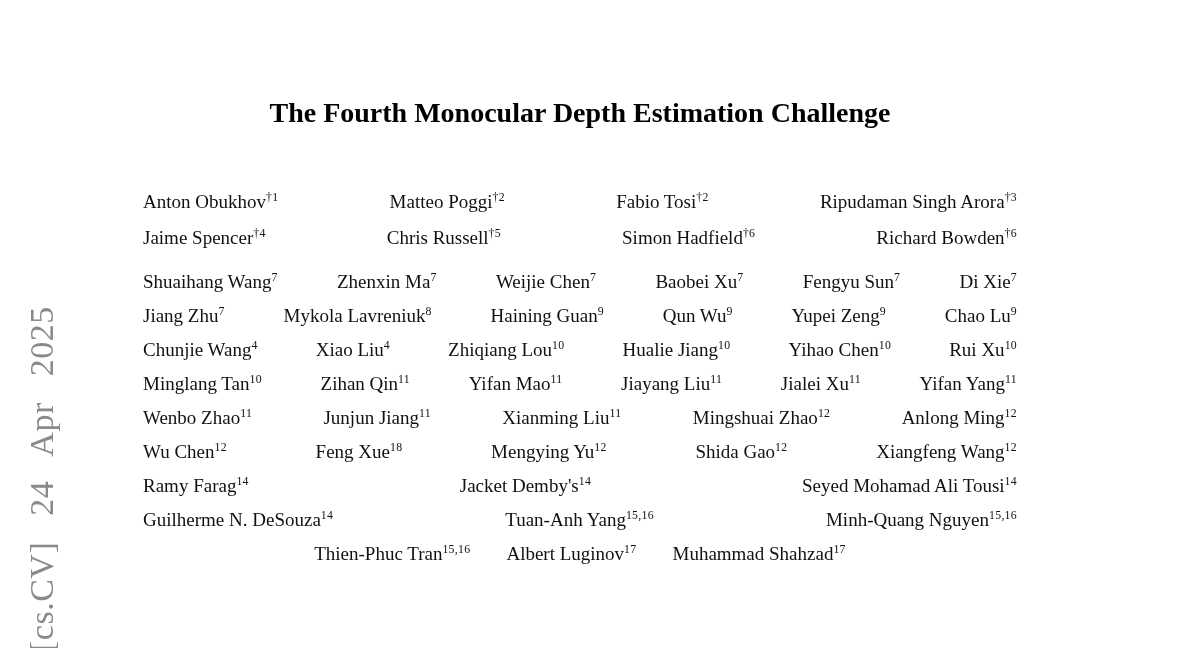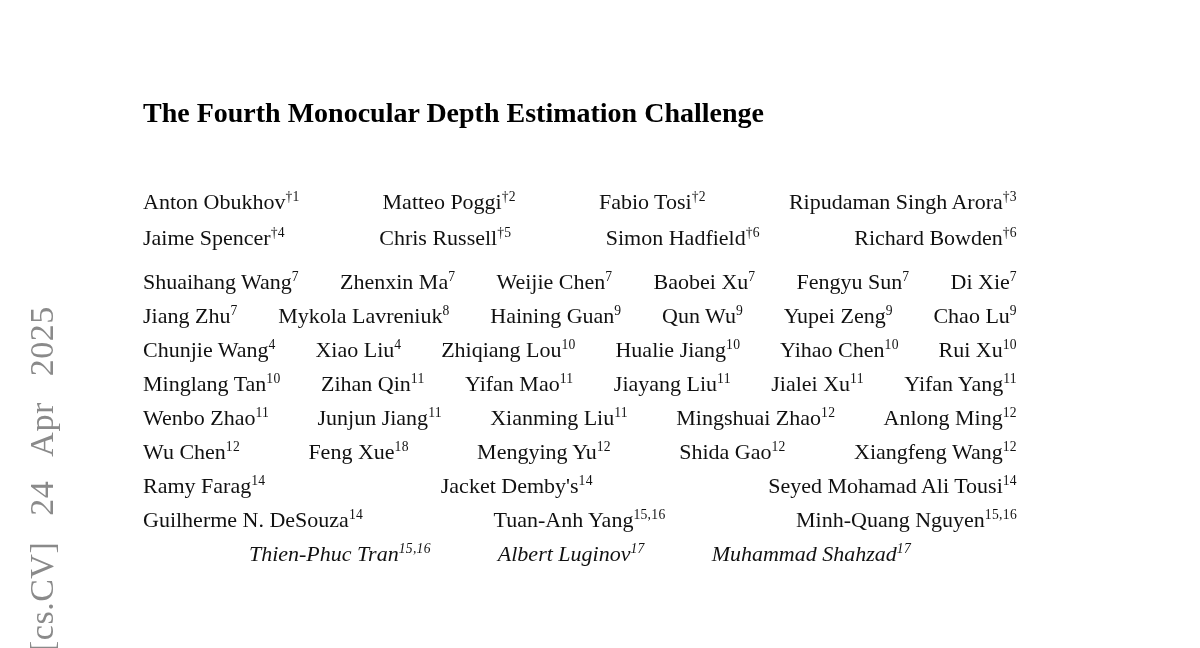--- a/index.html
+++ b/index.html
@@ -34,41 +34,40 @@
     position: absolute;
     left: 143px;
     top: 97px;
     width: 874px;
   }
   .title {
     margin: 0;
     font-size: 28px;
     line-height: 32px;
     font-weight: bold;
-    text-align: left;
+    text-align: center;
     color: #000000;
   }
   .authors { width: 100%; }
   .authors.organizers { margin-top: 60px; }
   .authors.contributors { margin-top: 19px; }
   .author-row {
     display: flex;
     justify-content: space-between;
     align-items: flex-start;
-    font-size: 22px;
+    font-size: 19px;
     line-height: 25px;
   }
   .organizers .author-row { margin-bottom: 11px; }
   .organizers .author-row:last-child { margin-bottom: 8px; }
   .contributors .author-row { margin-bottom: 9px; }
   .contributors .author-row:last-child {
     margin-bottom: 8px;
     justify-content: center;
-    gap: 67px;
-    font-style: italic;
+    gap: 36px;
   }
   .author { white-space: nowrap; }
   .author sup {
     font-size: 62%;
     line-height: 0;
     letter-spacing: 0.3px;
   }
 </style>
 </head>
 <body>

